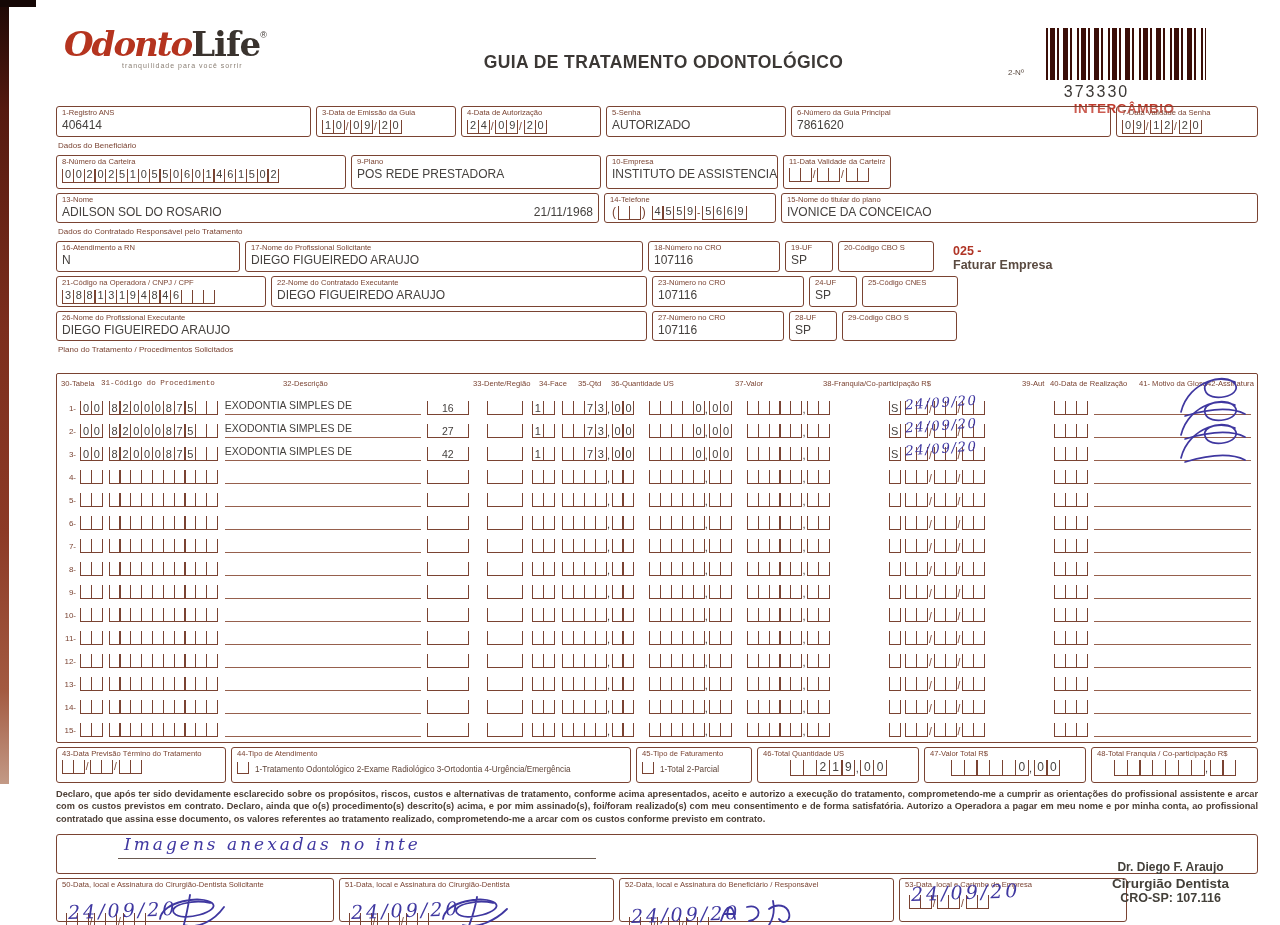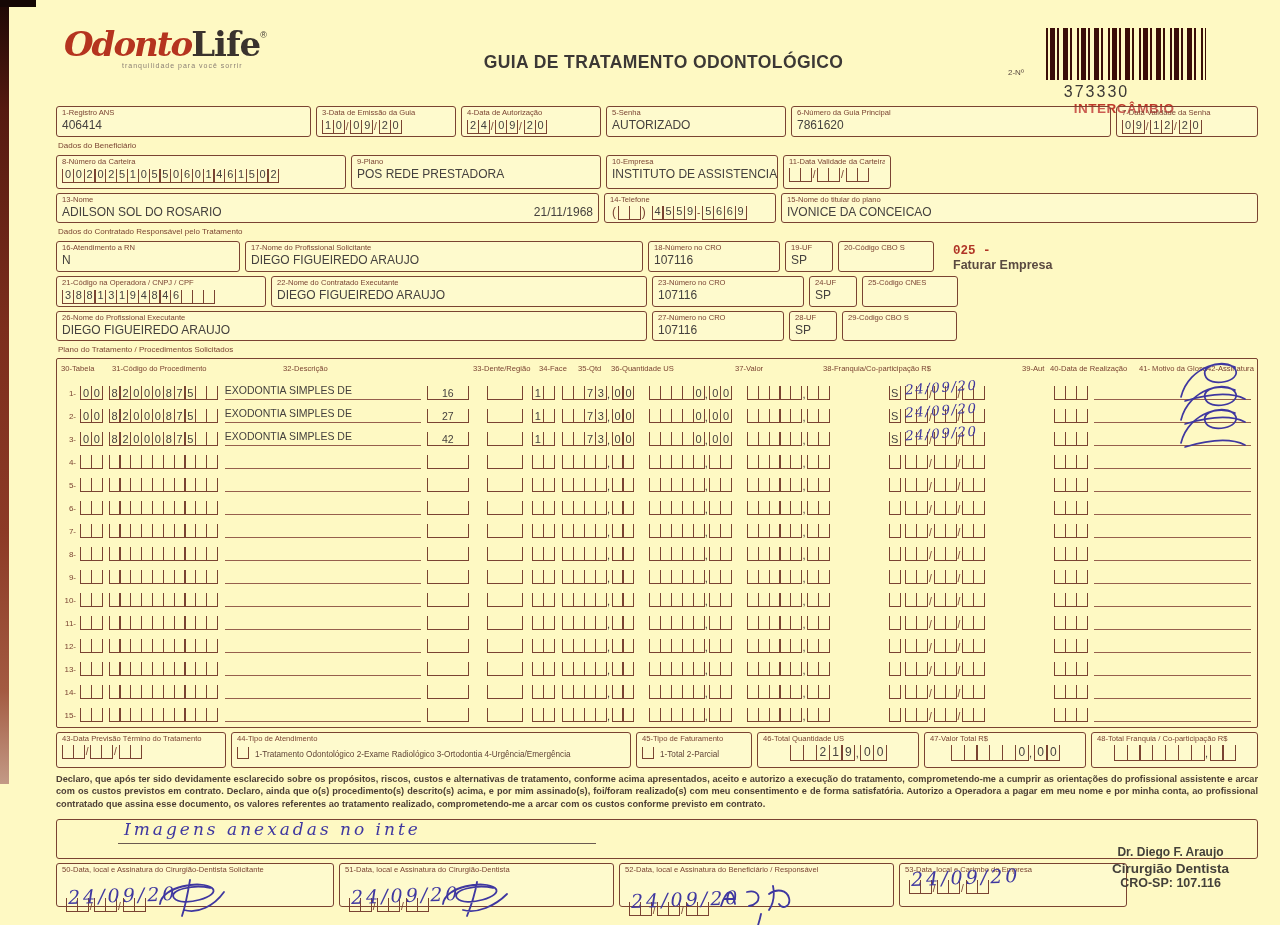--- a/index.html
+++ b/index.html
@@ -1,16 +1,16 @@
 <!DOCTYPE html>
 <html><head>
 <meta charset="utf-8">
 <style>
   html,body{margin:0;padding:0;background:#e8e6e2;}
-  .page{position:relative;width:1280px;height:925px;background:#fef9c3;overflow:hidden;
+  .page{position:relative;width:1280px;height:925px;background:#ffffff;overflow:hidden;
         font-family:"Liberation Sans",sans-serif;}
   
   .edge-left{position:absolute;left:0;top:0;width:9px;height:784px;
      background:linear-gradient(180deg,#1d0805 0%,#551a10 14%,#7c2e1d 42%,#8c3a26 68%,#a35a41 88%,#c39a86 100%);}
   .edge-top{position:absolute;left:0;top:0;width:36px;height:7px;background:#150705;}
   .form{position:absolute;left:56px;top:6px;width:1202px;}
 
   
   .hdr{display:flex;padding-top:18px;height:78px;}
   .logo{width:255px;padding-left:8px;}
@@ -42,25 +42,25 @@
         margin-right:-1.2px;display:inline-flex;align-items:flex-end;justify-content:center;
         font-size:11px;color:#45413e;}
   .big .cell{width:14px;height:16px;font-size:12px;}
   .sep{margin:0 2px;color:#7a4332;font-size:10px;align-self:flex-end;}
   .comma{width:6px;align-self:flex-end;color:#45413e;font-size:11px;text-align:center;}
   .paren{color:#7a4332;font-size:12px;align-self:flex-end;margin:0 2px;}
   .rel{display:inline-block;position:relative;}
 
   
   .n025{margin-left:14px;padding-top:3px;line-height:14px;}
-  .n025a{color:#b03526;font-size:12.5px;font-weight:bold;font-family:Liberation Mono, monospace;}
+  .n025a{color:#b03526;font-size:12.5px;font-weight:bold;}
   .n025b{color:#5a4a40;font-size:12.5px;font-weight:bold;}
 
   
-  .ptable{border:1.5px solid #7a4332;border-radius:2px;margin-top:3px;padding:3px 6px 5px 2px;}
+  .ptable{border:1.5px solid #7a4332;border-radius:2px;margin-top:18px;padding:3px 6px 5px 2px;}
   .thead{position:relative;height:15px;font-size:7.6px;color:#7a4332;}
   .thead span{position:absolute;top:2px;white-space:nowrap;}
   .prow{display:flex;align-items:flex-end;height:23px;position:relative;}
   .rnum{width:17px;font-size:8px;color:#7a4332;text-align:right;padding-right:2px;align-self:flex-end;line-height:13px;}
   .c-tabela{margin-left:2px;}
   .c-codigo{margin-left:7px;}
   .desc{width:196px;margin-left:8px;height:15px;font-size:10.5px;color:#45413e;
         border-bottom:1.1px solid #96604d;white-space:nowrap;}
   .wbox{box-sizing:border-box;height:14px;border:1.2px solid #7a4332;border-top:none;
         display:inline-flex;align-items:flex-end;justify-content:center;font-size:10.5px;color:#45413e;}
@@ -353,21 +353,21 @@
         <div class="flabel">29-Código CBO S</div>
         <div class="fval"></div>
       </div>
     </div>
 
     <div class="slabel">Plano do Tratamento / Procedimentos Solicitados</div>
 
     <div class="ptable">
       <div class="thead" id="proc-head">
           <span style="left: 2px;">30-Tabela</span>
-          <span style="left: 53px;">31-Código do Procedimento</span>
+          <span style="left: 42px; font-family: Liberation Mono, monospace;">31-Código do Procedimento</span>
           <span style="left: 224px;">32-Descrição</span>
           <span style="left: 414px;">33-Dente/Região</span>
           <span style="left: 480px;">34-Face</span>
           <span style="left: 519px;">35-Qtd</span>
           <span style="left: 552px;">36-Quantidade US</span>
           <span style="left: 676px;">37-Valor</span>
           <span style="left: 764px;">38-Franquia/Co-participação R$</span>
           <span style="left: 963px;">39-Aut</span>
           <span style="left: 991px;">40-Data de Realização</span>
           <span style="left: 1080px;">41- Motivo da Glosa</span>

